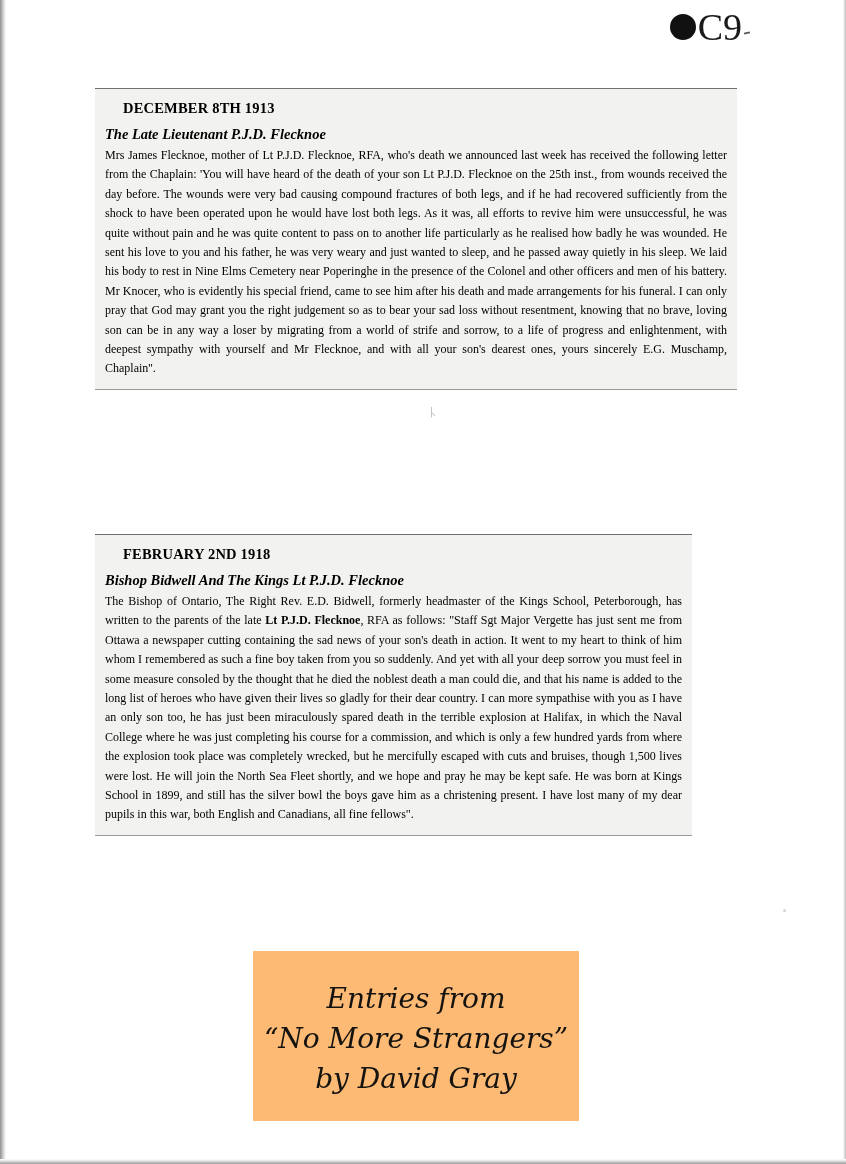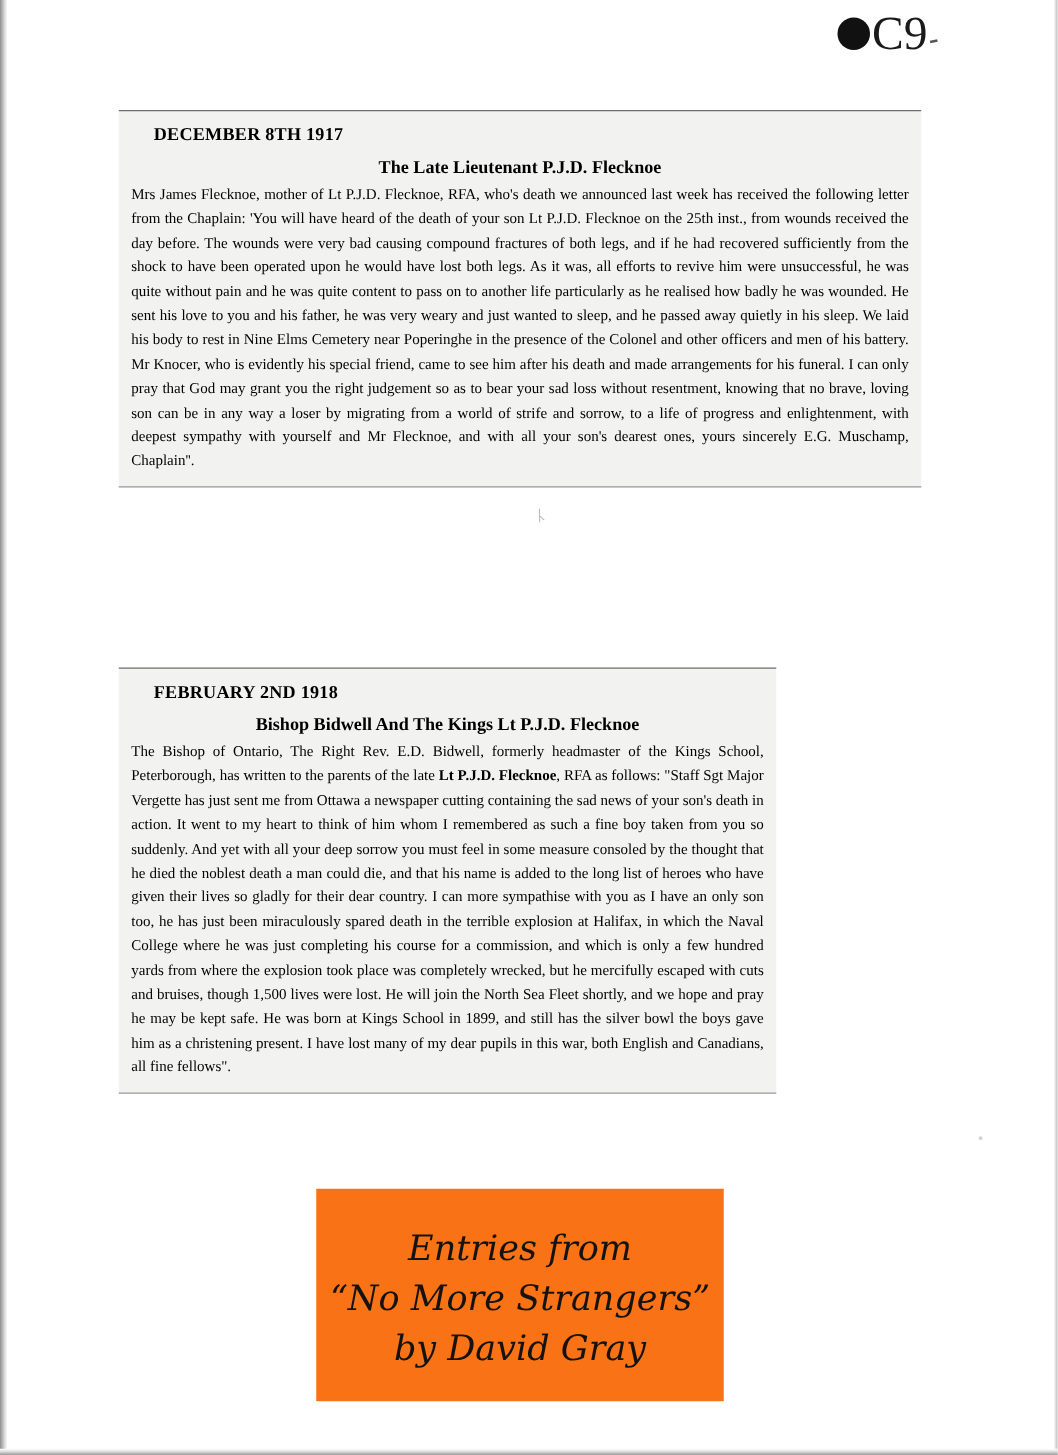--- a/index.html
+++ b/index.html
@@ -80,34 +80,34 @@
     box-sizing: border-box;
   }
   .clip-1 {
     left: 95px;
     top: 88px;
     width: 642px;
   }
   .clip-2 {
     left: 95px;
     top: 534px;
-    width: 526px;
+    width: 597px;
   }
 
   .date-line {
     font-weight: bold;
     font-size: 14.5px;
     letter-spacing: 0.2px;
     margin: 3px 0 9px 18px;
   }
   .headline {
-    text-align: center;
     font-weight: bold;
     font-size: 14.5px;
     margin: 0 0 3px 0;
+    font-style: italic;
   }
   .body-text {
     font-size: 12px;
     line-height: 19.4px;
     text-align: justify;
     text-justify: inter-word;
     margin: 0;
     hyphens: none;
   }
   .body-text b { font-weight: bold; }
@@ -130,21 +130,21 @@
     border-radius: 50%;
   }
 
   
   .caption-card {
     position: absolute;
     left: 253px;
     top: 951px;
     width: 326px;
     height: 170px;
-    background: #f97316;
+    background: #fdba74;
     border: 0;
     box-sizing: border-box;
     display: flex;
     flex-direction: column;
     align-items: center;
     justify-content: center;
     padding-top: 6px;
   }
   .caption-line {
     font-family: "DejaVu Serif", serif;
@@ -162,21 +162,21 @@
 <div class="page-edge-right"></div>
 <div class="page-edge-bottom"></div>
 
 <div class="archive-mark">
   <span class="archive-dot"></span>
   <span class="archive-code">C9</span>
 </div>
 <div class="archive-tick"></div>
 
 <div class="clipping clip-1">
-  <div class="date-line">DECEMBER 8TH 1917</div>
+  <div class="date-line">DECEMBER 8TH 1913</div>
   <div class="headline">The Late Lieutenant P.J.D. Flecknoe</div>
   <p class="body-text">Mrs James Flecknoe, mother of Lt P.J.D. Flecknoe, RFA, who's death we announced last week has received the following letter from the Chaplain: 'You will have heard of the death of your son Lt P.J.D. Flecknoe on the 25th inst., from wounds received the day before. The wounds were very bad causing compound fractures of both legs, and if he had recovered sufficiently from the shock to have been operated upon he would have lost both legs. As it was, all efforts to revive him were unsuccessful, he was quite without pain and he was quite content to pass on to another life particularly as he realised how badly he was wounded. He sent his love to you and his father, he was very weary and just wanted to sleep, and he passed away quietly in his sleep. We laid his body to rest in Nine Elms Cemetery near Poperinghe in the presence of the Colonel and other officers and men of his battery. Mr Knocer, who is evidently his special friend, came to see him after his death and made arrangements for his funeral. I can only pray that God may grant you the right judgement so as to bear your sad loss without resentment, knowing that no brave, loving son can be in any way a loser by migrating from a world of strife and sorrow, to a life of progress and enlightenment, with deepest sympathy with yourself and Mr Flecknoe, and with all your son's dearest ones, yours sincerely E.G. Muschamp, Chaplain''.</p>
 </div>
 
 <div class="pencil-mark">⁁</div>
 <div class="speck" style="left:118px; top:657px; width:2px; height:26px; border-radius:1px;"></div>
 <div class="speck" style="left:783px; top:909px; width:3px; height:3px;"></div>
 
 <div class="clipping clip-2">
   <div class="date-line">FEBRUARY 2ND 1918</div>

